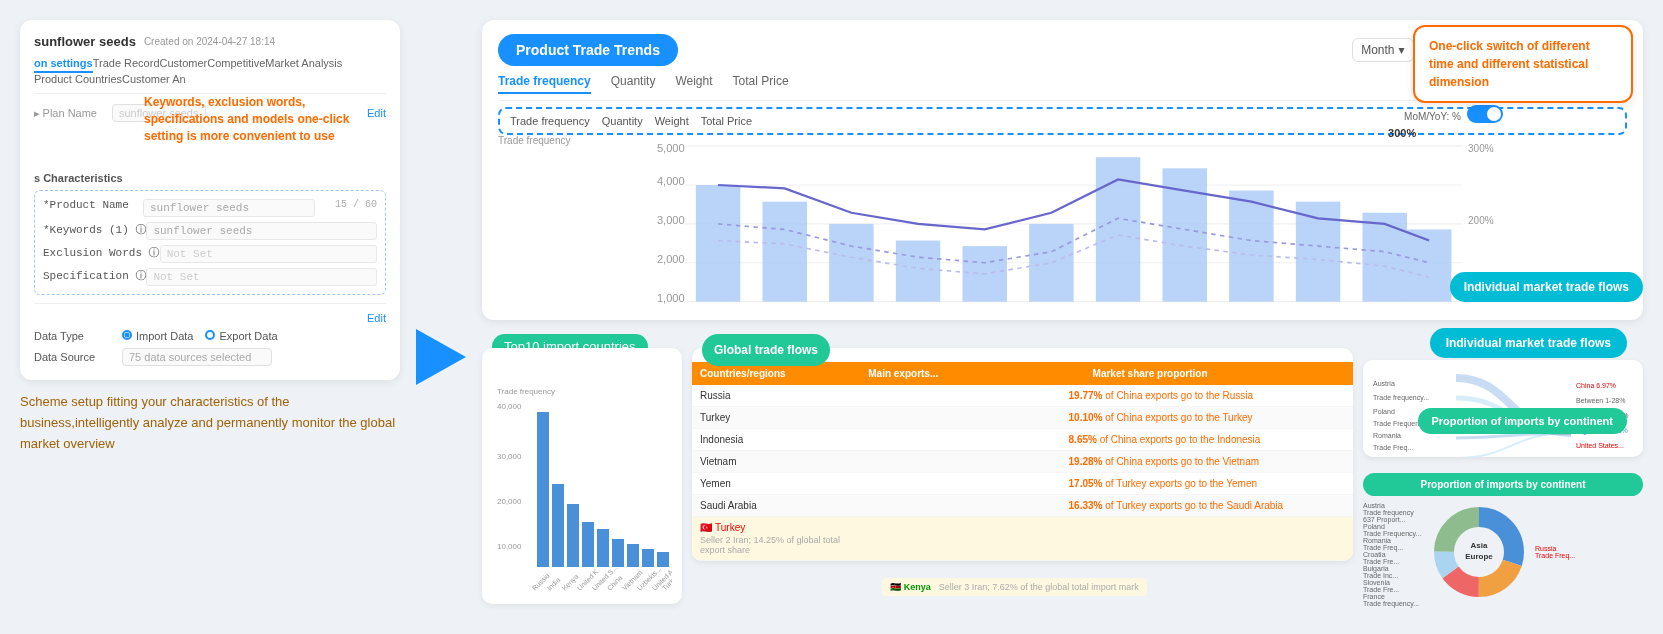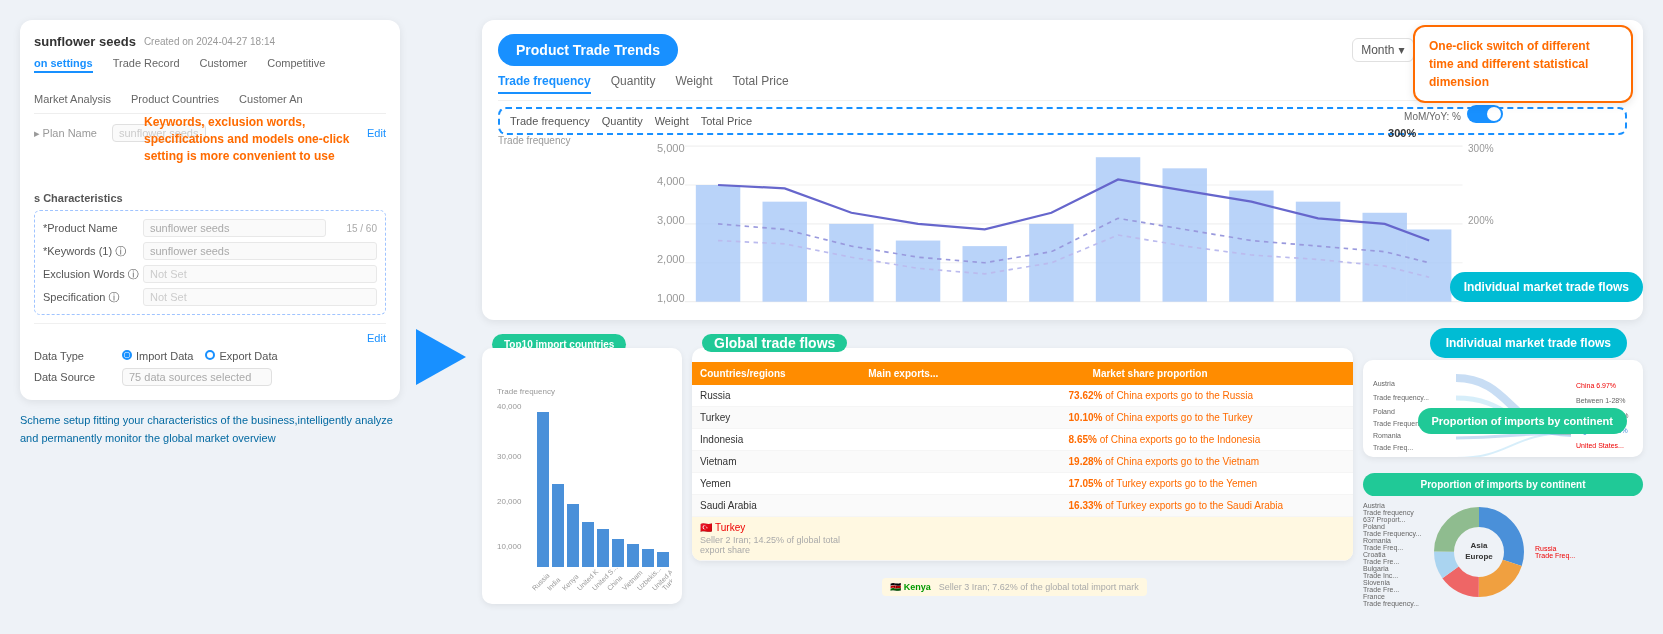--- a/index.html
+++ b/index.html
@@ -52,21 +52,21 @@
       color: #333;
     }
 
     .created-date {
       font-size: 10px;
       color: #999;
     }
 
     .nav-tabs {
       display: flex;
-      gap: 20px;
+      gap: 0;
       border-bottom: 1px solid #eee;
       padding-bottom: 6px;
       margin-bottom: 10px;
       flex-wrap: wrap;
     }
 
     .nav-tab {
       font-size: 11px;
       color: #666;
       cursor: pointer;
@@ -119,23 +119,23 @@
       border: 1.5px dashed #a0c4ff;
       border-radius: 6px;
       padding: 8px;
       display: flex;
       flex-direction: column;
       gap: 5px;
     }
 
     .char-field-row {
       display: flex;
-      align-items: center;
       justify-content: space-between;
       font-size: 11px;
+      font-family: Liberation Mono, monospace;
     }
 
     .char-field-label {
       color: #555;
       font-weight: 500;
       min-width: 100px;
     }
 
     .char-field-value {
       color: #aaa;
@@ -214,22 +214,22 @@
       border: 1px solid #e0e0e0;
       border-radius: 4px;
       padding: 2px 20px 2px 6px;
       font-size: 11px;
       color: #aaa;
       background: #fafafa;
       position: relative;
     }
 
     .description-text {
-      font-size: 11px;
-      color: #0369a1;
+      font-size: 13px;
+      color: #a16207;
       line-height: 1.6;
     }
 
     
     .arrow-container {
       display: flex;
       align-items: center;
       justify-content: center;
       padding-top: 80px;
     }
@@ -369,22 +369,22 @@
       padding: 10px;
       width: 200px;
       flex-shrink: 0;
       box-shadow: 0 2px 6px rgba(0,0,0,0.07);
       position: relative;
     }
 
     .panel-badge {
       background: #20c997;
       color: white;
-      font-size: 10px;
-      font-weight: 700;
+      font-size: 13px;
+      font-weight: 400;
       padding: 5px 12px;
       border-radius: 20px;
       position: absolute;
       top: -14px;
       left: 10px;
       white-space: nowrap;
     }
 
     .mini-bar-chart {
       margin-top: 16px;
@@ -398,23 +398,23 @@
       padding: 0;
       flex: 1;
       box-shadow: 0 2px 6px rgba(0,0,0,0.07);
       overflow: hidden;
       position: relative;
     }
 
     .table-badge {
       background: #20c997;
       color: white;
-      font-size: 14px;
+      font-size: 12px;
       font-weight: 700;
-      padding: 1px 12px;
+      padding: 9px 12px;
       border-radius: 20px;
       position: absolute;
       top: -14px;
       left: 10px;
       white-space: nowrap;
       z-index: 2;
     }
 
     .table-header-row {
       background: #ff8c00;
@@ -801,21 +801,21 @@
             <span>Market share proportion</span>
           </div>
           <div class="table-body">
 
             <div class="table-row-item">
               <div class="country-cell">
                 <span class="country-name">Russia</span>
               </div>
               <div></div>
               <div>
-                <span class="market-text"><span class="highlight-pct">73.62%</span> of China exports go to the Russia</span>
+                <span class="market-text"><span class="highlight-pct">19.77%</span> of China exports go to the Russia</span>
               </div>
             </div>
 
             <div class="table-row-item">
               <div class="country-cell">
                 <span class="country-name">Turkey</span>
               </div>
               <div></div>
               <div>
                 <span class="market-text"><span class="highlight-pct">10.10%</span> of China exports go to the Turkey</span>

